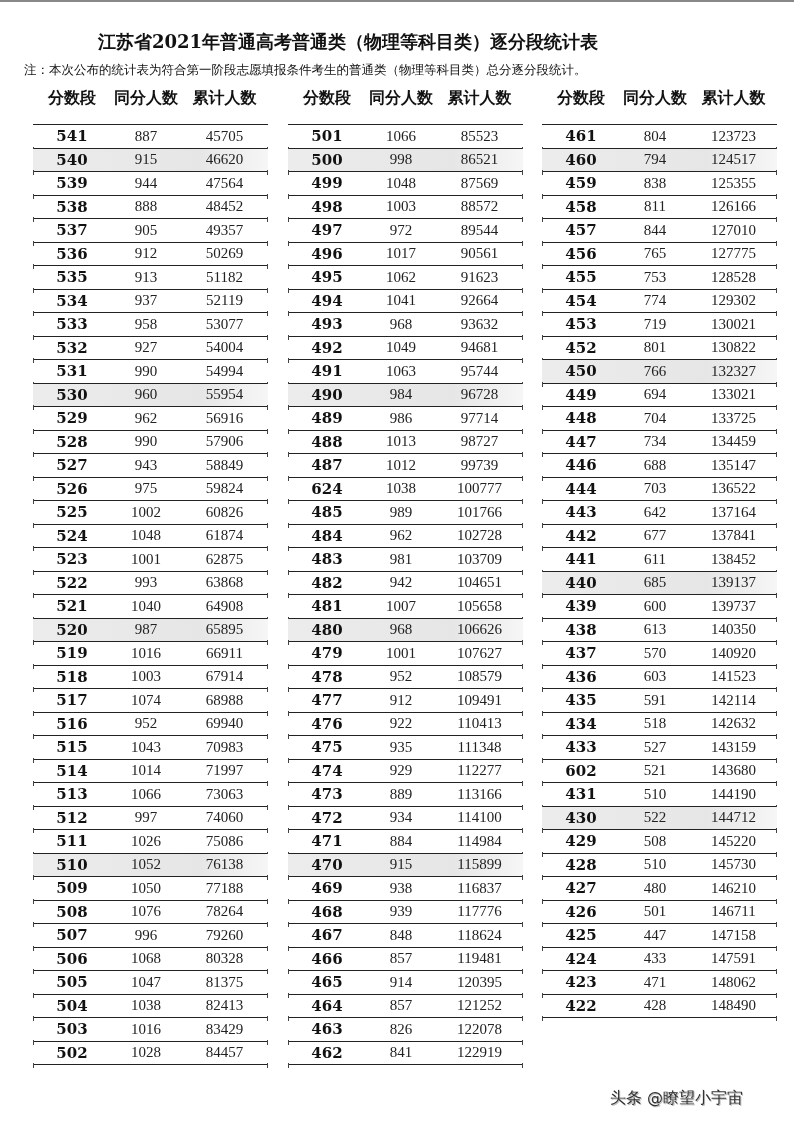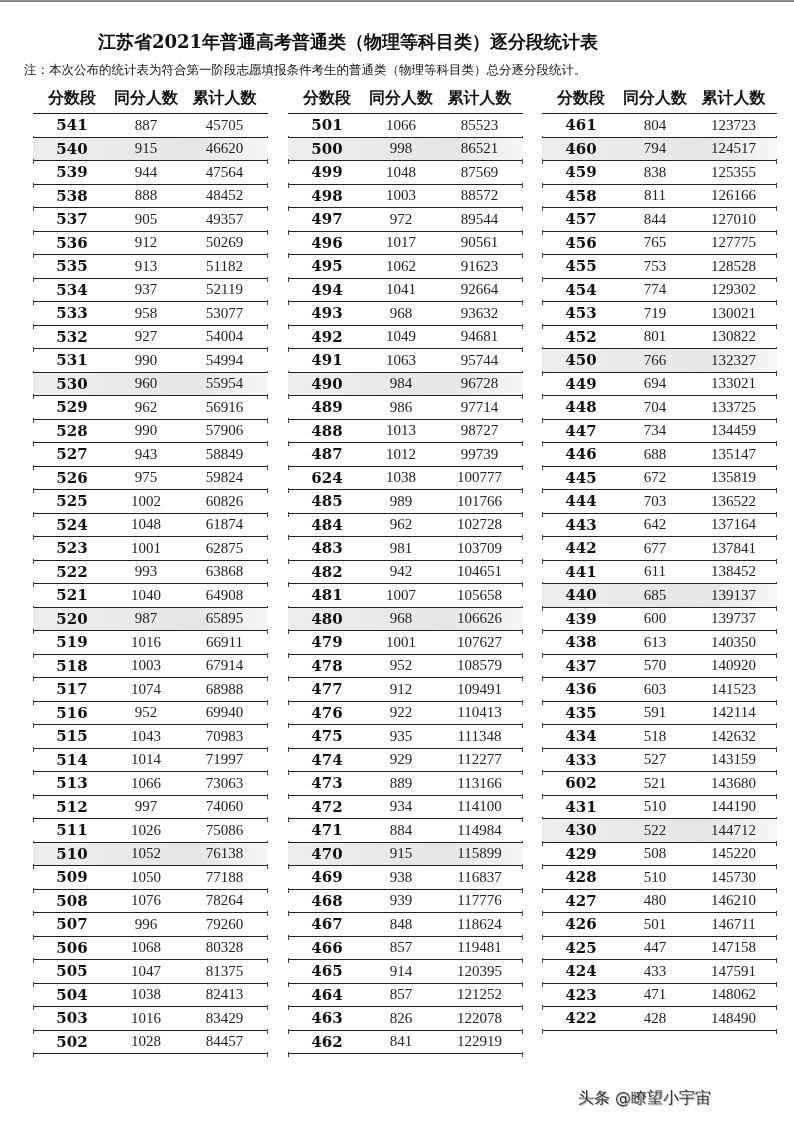--- a/index.html
+++ b/index.html
@@ -18,42 +18,42 @@
   }
   .col {
     position: absolute; top: 86px; width: 235px;
   }
   .col1 { left: 33px; }
   .col2 { left: 288px; }
   .col3 { left: 542px; }
   .hdr {
     display: flex; height: 25px; align-items: center;
     font-family: "DejaVu Sans", sans-serif; font-weight: bold; font-size: 16px;
-    border-bottom: 1.5px solid #222; padding-bottom: 2px;
+    border-bottom: 1.5px solid #222; padding-bottom: 13px;
   }
   .hdr span { display: block; text-align: center; }
   .c-score { width: 78px; }
   .c-same { width: 70px; }
   .c-cum { width: 87px; }
   .row {
     display: flex; height: 22.5px; align-items: center;
     border-bottom: 1.5px solid #222; position: relative;
     font-size: 14px;
   }
   .row::before, .row::after {
     content: ""; position: absolute; bottom: -4px; width: 1px; height: 5px; background: #444;
   }
   .row::before { left: 0; }
   .row::after { right: 0; }
   .row.shade { background: linear-gradient(to right, #ececec 0%, #e6e6e6 70%, #f6f6f6 100%); }
   .row span { display: block; text-align: center; }
   .row .c-score { font-weight: bold; font-size: 15px; }
   .row .c-same, .row .c-cum { font-family: "Liberation Serif", serif; color: #222; font-size: 15px; }
   .watermark {
-    position: absolute; left: 578px; top: 1088px; font-size: 16px; color: #333;
+    position: absolute; left: 610px; top: 1088px; font-size: 16px; color: #333;
     font-family: "DejaVu Sans", sans-serif; text-shadow: 1px 1px 0 #bbb;
   }
 </style>
 </head>
 <body>
 
 <div class="topline"></div>
 <div class="title">江苏省2021年普通高考普通类（物理等科目类）逐分段统计表</div>
 <div class="note">注：本次公布的统计表为符合第一阶段志愿填报条件考生的普通类（物理等科目类）总分逐分段统计。</div>
 
@@ -553,25 +553,20 @@
         <span class="c-score">447</span>
         <span class="c-same">734</span>
         <span class="c-cum">134459</span>
       </div>
       <div class="row">
         <span class="c-score">446</span>
         <span class="c-same">688</span>
         <span class="c-cum">135147</span>
       </div>
       <div class="row">
-        <span class="c-score">445</span>
-        <span class="c-same">672</span>
-        <span class="c-cum">135819</span>
-      </div>
-      <div class="row">
         <span class="c-score">444</span>
         <span class="c-same">703</span>
         <span class="c-cum">136522</span>
       </div>
       <div class="row">
         <span class="c-score">443</span>
         <span class="c-same">642</span>
         <span class="c-cum">137164</span>
       </div>
       <div class="row">

